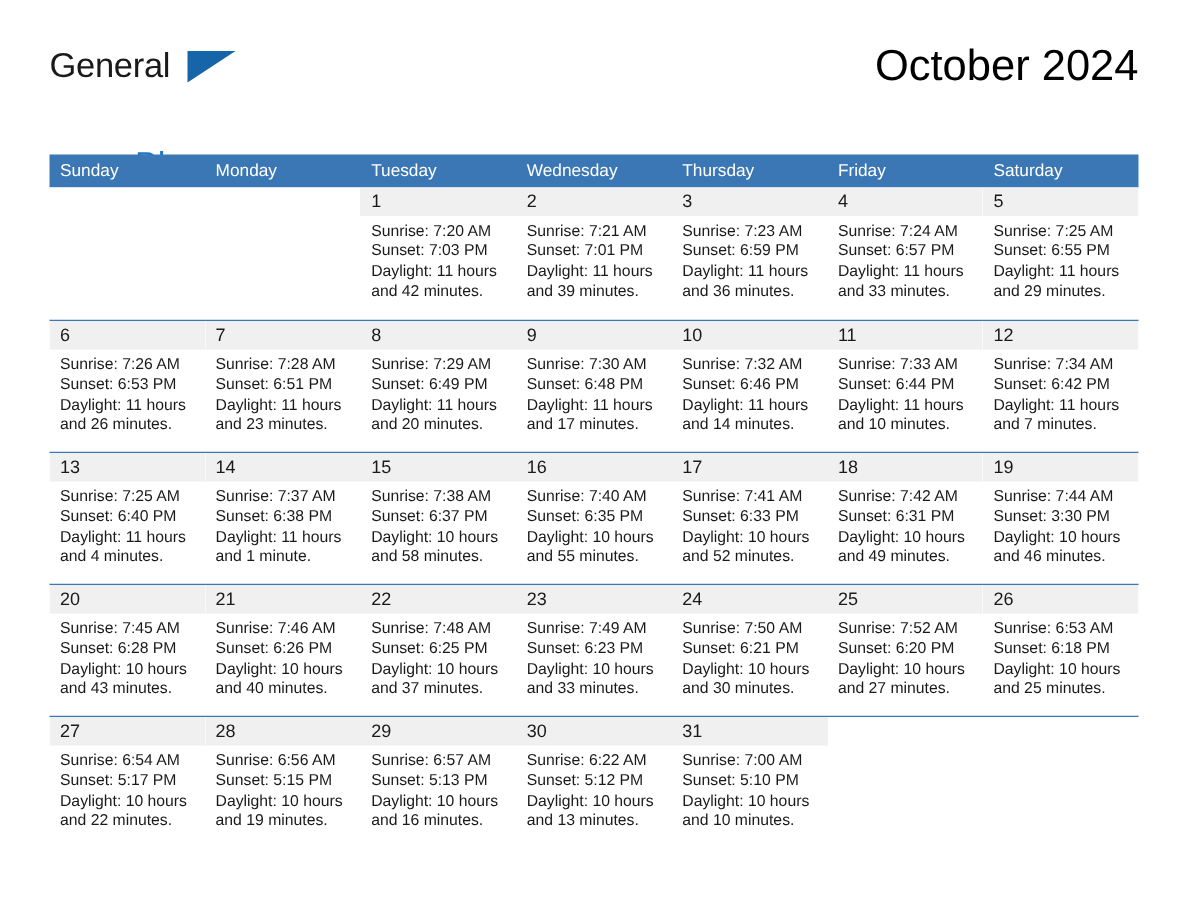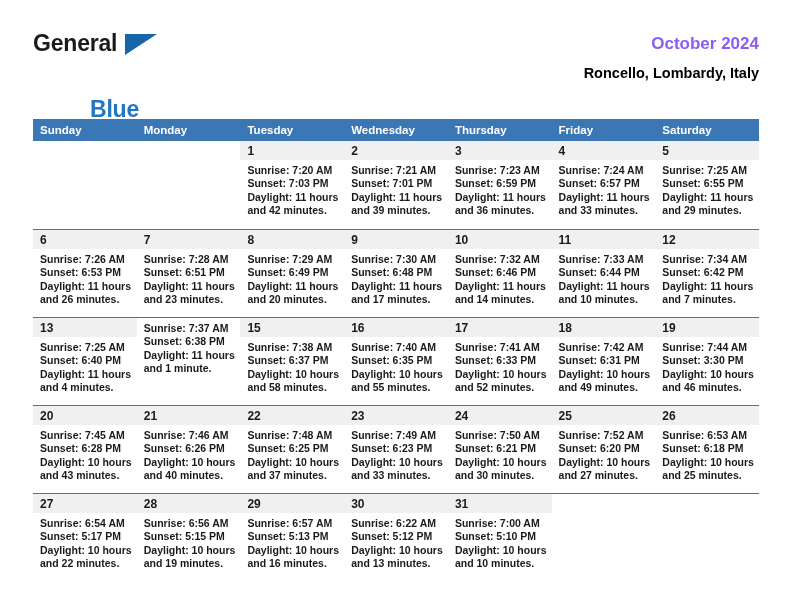--- a/index.html
+++ b/index.html
@@ -11,21 +11,20 @@
     height: 612px;
     background: #ffffff;
     font-family: "Liberation Sans", sans-serif;
     -webkit-font-smoothing: antialiased;
   }
   .page {
     position: relative;
     width: 792px;
     height: 612px;
     box-sizing: border-box;
-    font-weight: bold;
   }
 
   
   .header {
     position: absolute;
     left: 33px;
     top: 28px;
     width: 726px;
     height: 66px;
   }
@@ -64,22 +63,22 @@
     border-left: 32px solid #1565a8;
     border-bottom: 21px solid transparent;
   }
   .title-block {
     position: absolute;
     right: 0;
     top: 0;
     text-align: right;
   }
   .cal-title {
-    font-size: 17px;
-    color: #8b5cf6;
+    font-size: 29px;
+    color: #000000;
     line-height: 32px;
     white-space: nowrap;
   }
   .cal-subtitle {
     font-size: 14.5px;
     color: #000000;
     line-height: 22px;
     margin-top: 2px;
     white-space: nowrap;
   }
@@ -88,21 +87,20 @@
   .calendar {
     position: absolute;
     left: 33px;
     top: 103px;
     width: 726px;
   }
   .dow-row {
     display: flex;
     background: #3b77b5;
     height: 22px;
-    margin-top: 16px;
   }
   .dow-cell {
     flex: 1 1 0;
     color: #ffffff;
     font-size: 11.5px;
     line-height: 22px;
     padding-left: 7px;
     box-sizing: border-box;
     white-space: nowrap;
     overflow: hidden;
@@ -154,21 +152,20 @@
   <div class="header">
 
     <div class="brand">
       <span class="brand-general">General</span>
       <span class="brand-triangle"></span>
       <span class="brand-blue">Blue</span>
     </div>
 
     <div class="title-block">
       <div class="cal-title">October 2024</div>
-      <div class="cal-subtitle">Roncello, Lombardy, Italy</div>
     </div>
 
   </div>
 
   <div class="calendar">
     <div class="dow-row" id="dow-row">
         <div class="dow-cell">Sunday</div>
         <div class="dow-cell">Monday</div>
         <div class="dow-cell">Tuesday</div>
         <div class="dow-cell">Wednesday</div>
@@ -299,20 +296,21 @@
           <div class="day-cell">
             <div class="day-num-band"><span class="day-num">13</span></div>
             <div class="day-info">
               <div>Sunrise: 7:25 AM</div>
               <div>Sunset: 6:40 PM</div>
               <div>Daylight: 11 hours</div>
               <div>and 4 minutes.</div>
             </div>
           </div>
           <div class="day-cell">
+            <div class="day-num-band"><span class="day-num">14</span></div>
             <div class="day-info">
               <div>Sunrise: 7:37 AM</div>
               <div>Sunset: 6:38 PM</div>
               <div>Daylight: 11 hours</div>
               <div>and 1 minute.</div>
             </div>
           </div>
           <div class="day-cell">
             <div class="day-num-band"><span class="day-num">15</span></div>
             <div class="day-info">

